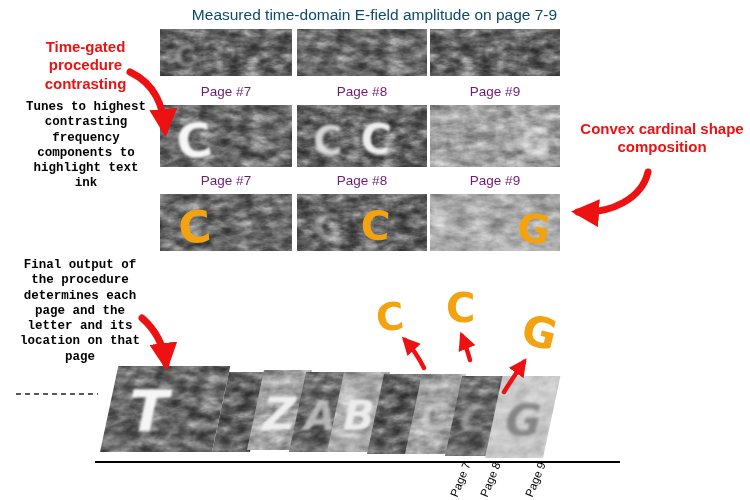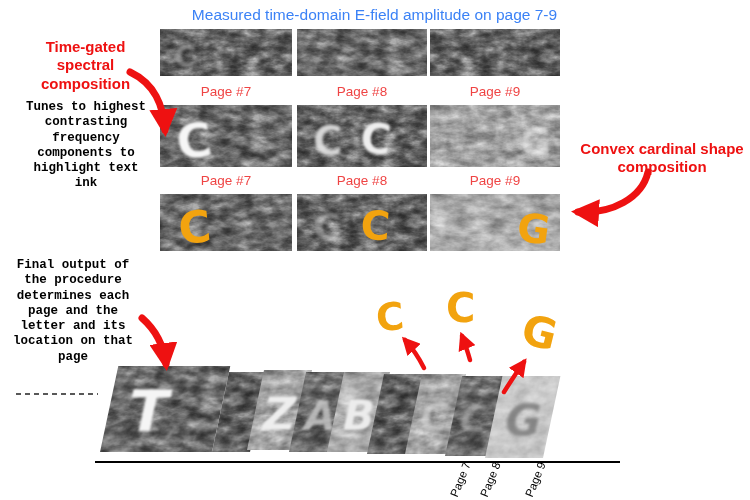--- a/index.html
+++ b/index.html
@@ -1,21 +1,21 @@
 <!DOCTYPE html>
 <html><head>
 <meta charset="utf-8">
 <style>
   html,body{margin:0;padding:0;background:#fff;}
   .figure{position:relative;width:750px;height:500px;background:#ffffff;overflow:hidden;
           font-family:"Liberation Sans",sans-serif;color:#000;}
   .title{position:absolute;left:0;right:1px;top:6px;text-align:center;
-         font-size:15.5px;color:#3b82f6;z-index:4;}
+         font-size:15.5px;color:#0c4a6e;z-index:4;}
   .strip{position:absolute;z-index:1;}
-  .strip-label{position:absolute;text-align:center;font-size:13.5px;color:#ef4444;z-index:4;}
+  .strip-label{position:absolute;text-align:center;font-size:13.5px;color:#701a75;z-index:4;}
   .ann{position:absolute;text-align:center;font-weight:bold;z-index:9;line-height:1.22;}
   .ann-red{color:#ee1111;font-size:15px;}
   .ann-black{color:#000;font-size:12.5px;font-family:Liberation Mono, monospace;}
   .big-letter{position:absolute;font-weight:bold;color:#f2a30f;z-index:6;
               font-family:"DejaVu Sans",sans-serif;line-height:1;}
   .stack-card{position:absolute;z-index:2;transform:skewX(-12deg);transform-origin:50% 100%;}
   .overlay{position:absolute;left:0;top:0;z-index:8;pointer-events:none;}
   .defs-svg{position:absolute;width:0;height:0;}
 </style>
 </head>
@@ -135,24 +135,24 @@
       <rect width="130" height="57" filter="url(#fDarkA)"></rect>
     </g>
     <text x="16" y="46" font-size="38" font-weight="bold" font-family="DejaVu Sans, sans-serif" fill="#cfcfcf" fill-opacity="0.45" filter="url(#fBlur2)">C</text>
     <text x="64" y="46" font-size="40" font-weight="bold" font-family="DejaVu Sans, sans-serif" fill="#f2a30f" transform="rotate(4 84 28)">C</text>
   </svg>
   <svg class="strip" style="left:430px;top:194px;" width="130" height="57">
     <rect width="130" height="57" filter="url(#fMidB)"></rect>
     <text x="88" y="48" font-size="40" font-weight="bold" font-family="DejaVu Sans, sans-serif" fill="#f2a30f" transform="rotate(8 100 30)">G</text>
   </svg>
 
-  <div class="ann ann-red" style="left:28px;top:38px;width:115px;">Time-gated spectral composition</div>
+  <div class="ann ann-red" style="left:28px;top:38px;width:115px;">Time-gated procedure contrasting</div>
   <div class="ann ann-black" style="left:20px;top:100px;width:132px;">Tunes to highest contrasting frequency components to highlight text ink</div>
-  <div class="ann ann-red" style="left:578px;top:140px;width:168px;">Convex cardinal shape composition</div>
-  <div class="ann ann-black" style="left:4px;top:258px;width:138px;">Final output of the procedure determines each page and the letter and its location on that page</div>
+  <div class="ann ann-red" style="left:578px;top:120px;width:168px;">Convex cardinal shape composition</div>
+  <div class="ann ann-black" style="left:11px;top:258px;width:138px;">Final output of the procedure determines each page and the letter and its location on that page</div>
 
   <div class="big-letter" style="left:376px;top:298px;font-size:38px;transform:rotate(-5deg);">C</div>
   <div class="big-letter" style="left:446px;top:288px;font-size:40px;">C</div>
   <div class="big-letter" style="left:522px;top:312px;font-size:42px;transform:rotate(14deg);">G</div>
 
   <div class="stack-card" style="left:100px;top:366px;width:112px;height:86px;">
     <svg width="112" height="86">
       <rect width="112" height="86" filter="url(#fDarkB)"></rect>
       <text x="20" y="66" font-size="58" font-weight="bold" font-family="DejaVu Sans, sans-serif" fill="#f5f5f5" filter="url(#fBlur1)">T</text>
     </svg>

